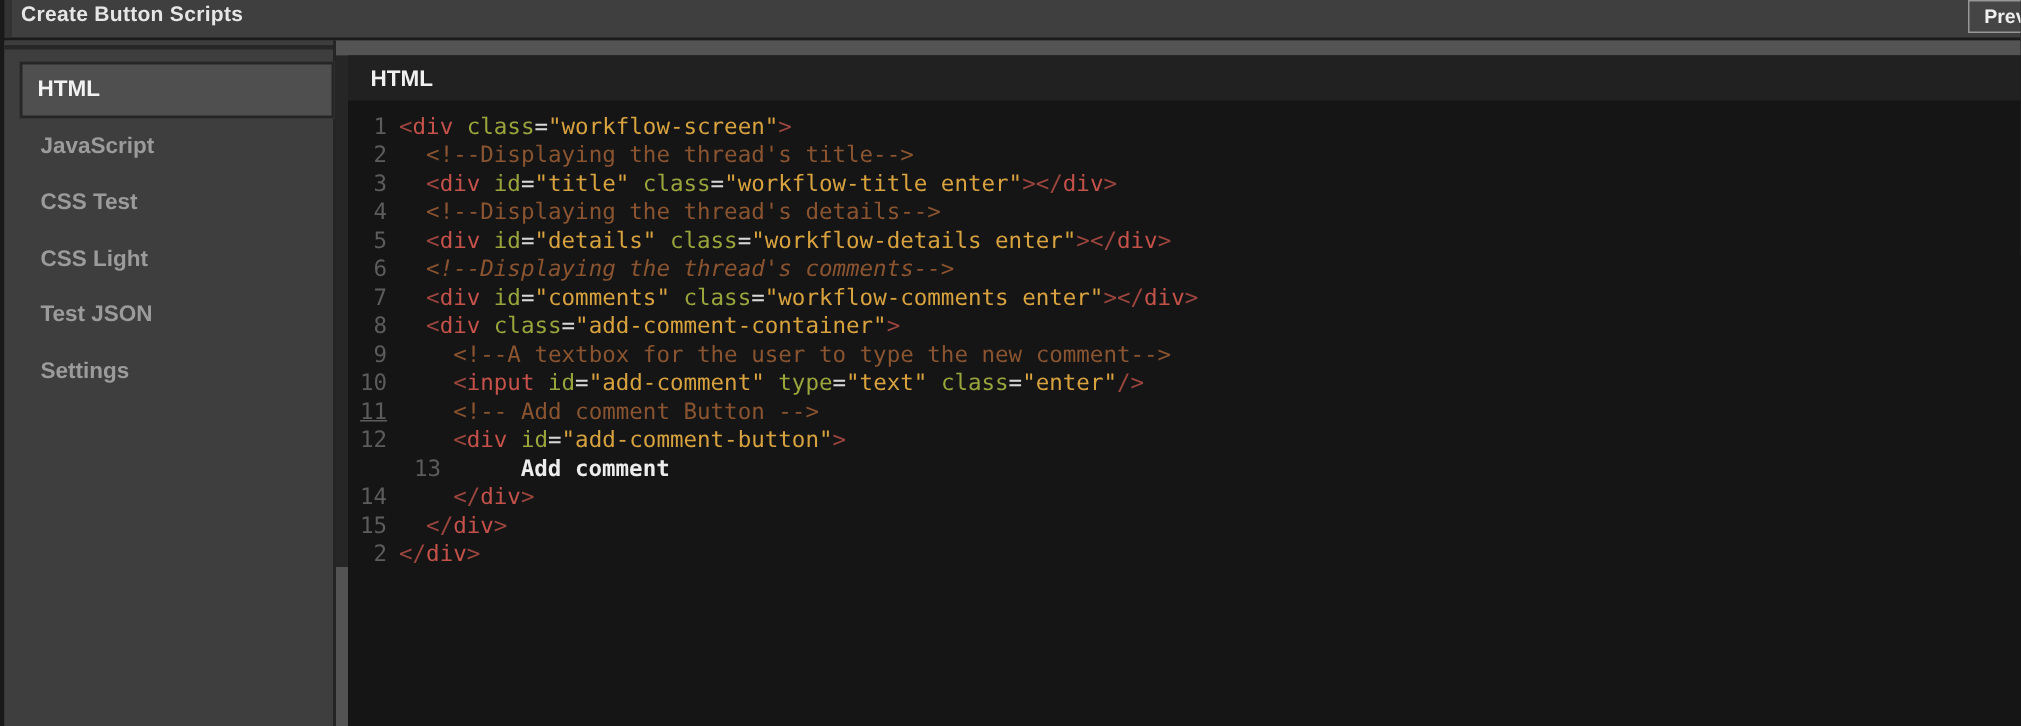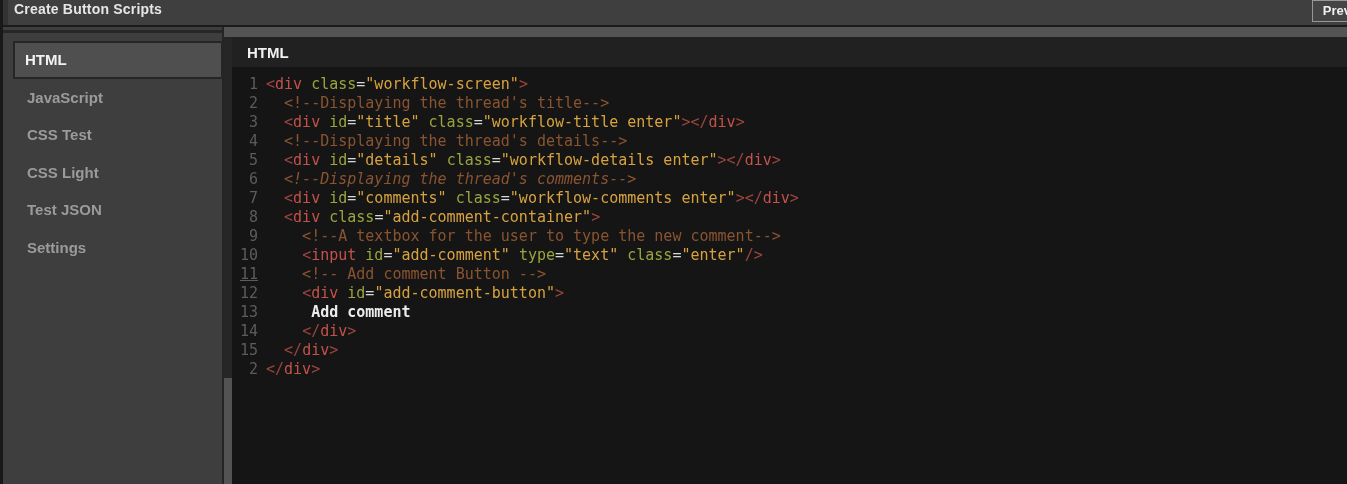--- a/index.html
+++ b/index.html
@@ -111,18 +111,18 @@
       <div class="code-line"><span class="gutter" style="color: rgb(92, 92, 92);">3</span><span class="line-content"><span class="tk tk-op" style="color: rgb(216, 216, 216);">  </span><span class="tk tk-tagp" style="color: rgb(156, 69, 62);">&lt;</span><span class="tk tk-tag" style="color: rgb(197, 82, 74);">div</span><span class="tk tk-op" style="color: rgb(216, 216, 216);"> </span><span class="tk tk-attr" style="color: rgb(154, 165, 60);">id</span><span class="tk tk-op" style="color: rgb(216, 216, 216);">=</span><span class="tk tk-str" style="color: rgb(216, 163, 63);">"title"</span><span class="tk tk-op" style="color: rgb(216, 216, 216);"> </span><span class="tk tk-attr" style="color: rgb(154, 165, 60);">class</span><span class="tk tk-op" style="color: rgb(216, 216, 216);">=</span><span class="tk tk-str" style="color: rgb(216, 163, 63);">"workflow-title enter"</span><span class="tk tk-tagp" style="color: rgb(156, 69, 62);">&gt;&lt;/</span><span class="tk tk-tag" style="color: rgb(197, 82, 74);">div</span><span class="tk tk-tagp" style="color: rgb(156, 69, 62);">&gt;</span></span></div>
       <div class="code-line"><span class="gutter" style="color: rgb(92, 92, 92);">4</span><span class="line-content"><span class="tk tk-comment" style="color: rgb(138, 84, 48); text-align: right;">  &lt;!--Displaying the thread's details--&gt;</span></span></div>
       <div class="code-line"><span class="gutter" style="color: rgb(92, 92, 92);">5</span><span class="line-content"><span class="tk tk-op" style="color: rgb(216, 216, 216);">  </span><span class="tk tk-tagp" style="color: rgb(156, 69, 62);">&lt;</span><span class="tk tk-tag" style="color: rgb(197, 82, 74);">div</span><span class="tk tk-op" style="color: rgb(216, 216, 216);"> </span><span class="tk tk-attr" style="color: rgb(154, 165, 60);">id</span><span class="tk tk-op" style="color: rgb(216, 216, 216);">=</span><span class="tk tk-str" style="color: rgb(216, 163, 63);">"details"</span><span class="tk tk-op" style="color: rgb(216, 216, 216);"> </span><span class="tk tk-attr" style="color: rgb(154, 165, 60);">class</span><span class="tk tk-op" style="color: rgb(216, 216, 216);">=</span><span class="tk tk-str" style="color: rgb(216, 163, 63);">"workflow-details enter"</span><span class="tk tk-tagp" style="color: rgb(156, 69, 62);">&gt;&lt;/</span><span class="tk tk-tag" style="color: rgb(197, 82, 74);">div</span><span class="tk tk-tagp" style="color: rgb(156, 69, 62);">&gt;</span></span></div>
       <div class="code-line"><span class="gutter" style="color: rgb(92, 92, 92);">6</span><span class="line-content"><span class="tk tk-comment" style="color: rgb(138, 84, 48); font-style: italic;">  &lt;!--Displaying the thread's comments--&gt;</span></span></div>
       <div class="code-line"><span class="gutter" style="color: rgb(92, 92, 92);">7</span><span class="line-content"><span class="tk tk-op" style="color: rgb(216, 216, 216);">  </span><span class="tk tk-tagp" style="color: rgb(156, 69, 62);">&lt;</span><span class="tk tk-tag" style="color: rgb(197, 82, 74);">div</span><span class="tk tk-op" style="color: rgb(216, 216, 216);"> </span><span class="tk tk-attr" style="color: rgb(154, 165, 60);">id</span><span class="tk tk-op" style="color: rgb(216, 216, 216);">=</span><span class="tk tk-str" style="color: rgb(216, 163, 63);">"comments"</span><span class="tk tk-op" style="color: rgb(216, 216, 216);"> </span><span class="tk tk-attr" style="color: rgb(154, 165, 60);">class</span><span class="tk tk-op" style="color: rgb(216, 216, 216);">=</span><span class="tk tk-str" style="color: rgb(216, 163, 63);">"workflow-comments enter"</span><span class="tk tk-tagp" style="color: rgb(156, 69, 62);">&gt;&lt;/</span><span class="tk tk-tag" style="color: rgb(197, 82, 74);">div</span><span class="tk tk-tagp" style="color: rgb(156, 69, 62);">&gt;</span></span></div>
       <div class="code-line"><span class="gutter" style="color: rgb(92, 92, 92);">8</span><span class="line-content"><span class="tk tk-op" style="color: rgb(216, 216, 216);">  </span><span class="tk tk-tagp" style="color: rgb(156, 69, 62);">&lt;</span><span class="tk tk-tag" style="color: rgb(197, 82, 74);">div</span><span class="tk tk-op" style="color: rgb(216, 216, 216);"> </span><span class="tk tk-attr" style="color: rgb(154, 165, 60);">class</span><span class="tk tk-op" style="color: rgb(216, 216, 216);">=</span><span class="tk tk-str" style="color: rgb(216, 163, 63);">"add-comment-container"</span><span class="tk tk-tagp" style="color: rgb(156, 69, 62);">&gt;</span></span></div>
       <div class="code-line"><span class="gutter" style="color: rgb(92, 92, 92);">9</span><span class="line-content"><span class="tk tk-comment" style="color: rgb(138, 84, 48);">    &lt;!--A textbox for the user to type the new comment--&gt;</span></span></div>
       <div class="code-line"><span class="gutter" style="color: rgb(92, 92, 92);">10</span><span class="line-content"><span class="tk tk-op" style="color: rgb(216, 216, 216);">    </span><span class="tk tk-tagp" style="color: rgb(156, 69, 62);">&lt;</span><span class="tk tk-tag" style="color: rgb(197, 82, 74);">input</span><span class="tk tk-op" style="color: rgb(216, 216, 216);"> </span><span class="tk tk-attr" style="color: rgb(154, 165, 60);">id</span><span class="tk tk-op" style="color: rgb(216, 216, 216);">=</span><span class="tk tk-str" style="color: rgb(216, 163, 63);">"add-comment"</span><span class="tk tk-op" style="color: rgb(216, 216, 216);"> </span><span class="tk tk-attr" style="color: rgb(154, 165, 60);">type</span><span class="tk tk-op" style="color: rgb(216, 216, 216);">=</span><span class="tk tk-str" style="color: rgb(216, 163, 63);">"text"</span><span class="tk tk-op" style="color: rgb(216, 216, 216);"> </span><span class="tk tk-attr" style="color: rgb(154, 165, 60);">class</span><span class="tk tk-op" style="color: rgb(216, 216, 216);">=</span><span class="tk tk-str" style="color: rgb(216, 163, 63);">"enter"</span><span class="tk tk-tagp" style="color: rgb(156, 69, 62);">/&gt;</span></span></div>
       <div class="code-line"><span class="gutter" style="color: rgb(92, 92, 92); text-decoration: underline;">11</span><span class="line-content"><span class="tk tk-comment" style="color: rgb(138, 84, 48);">    &lt;!-- Add comment Button --&gt;</span></span></div>
       <div class="code-line"><span class="gutter" style="color: rgb(92, 92, 92);">12</span><span class="line-content"><span class="tk tk-op" style="color: rgb(216, 216, 216);">    </span><span class="tk tk-tagp" style="color: rgb(156, 69, 62);">&lt;</span><span class="tk tk-tag" style="color: rgb(197, 82, 74);">div</span><span class="tk tk-op" style="color: rgb(216, 216, 216);"> </span><span class="tk tk-attr" style="color: rgb(154, 165, 60);">id</span><span class="tk tk-op" style="color: rgb(216, 216, 216);">=</span><span class="tk tk-str" style="color: rgb(216, 163, 63);">"add-comment-button"</span><span class="tk tk-tagp" style="color: rgb(156, 69, 62);">&gt;</span></span></div>
-      <div class="code-line"><span class="gutter" style="color: rgb(92, 92, 92);">13</span><span class="line-content"><span class="tk tk-text" style="color: rgb(236, 236, 236);">     Add comment</span></span></div>
+      <div class="code-line"><span class="gutter" style="color: rgb(92, 92, 92); margin-left: 36px;">13</span><span class="line-content"><span class="tk tk-text" style="color: rgb(236, 236, 236);">     Add comment</span></span></div>
       <div class="code-line"><span class="gutter" style="color: rgb(92, 92, 92);">14</span><span class="line-content"><span class="tk tk-op" style="color: rgb(216, 216, 216);">    </span><span class="tk tk-tagp" style="color: rgb(156, 69, 62);">&lt;/</span><span class="tk tk-tag" style="color: rgb(197, 82, 74);">div</span><span class="tk tk-tagp" style="color: rgb(156, 69, 62);">&gt;</span></span></div>
       <div class="code-line"><span class="gutter" style="color: rgb(92, 92, 92);">15</span><span class="line-content"><span class="tk tk-op" style="color: rgb(216, 216, 216);">  </span><span class="tk tk-tagp" style="color: rgb(156, 69, 62);">&lt;/</span><span class="tk tk-tag" style="color: rgb(197, 82, 74);">div</span><span class="tk tk-tagp" style="color: rgb(156, 69, 62);">&gt;</span></span></div>
       <div class="code-line"><span class="gutter" style="color: rgb(92, 92, 92);">2</span><span class="line-content"><span class="tk tk-tagp" style="color: rgb(156, 69, 62);">&lt;/</span><span class="tk tk-tag" style="color: rgb(197, 82, 74);">div</span><span class="tk tk-tagp" style="color: rgb(156, 69, 62);">&gt;</span></span></div>
     </div>
 </div>
 
 </body></html>

